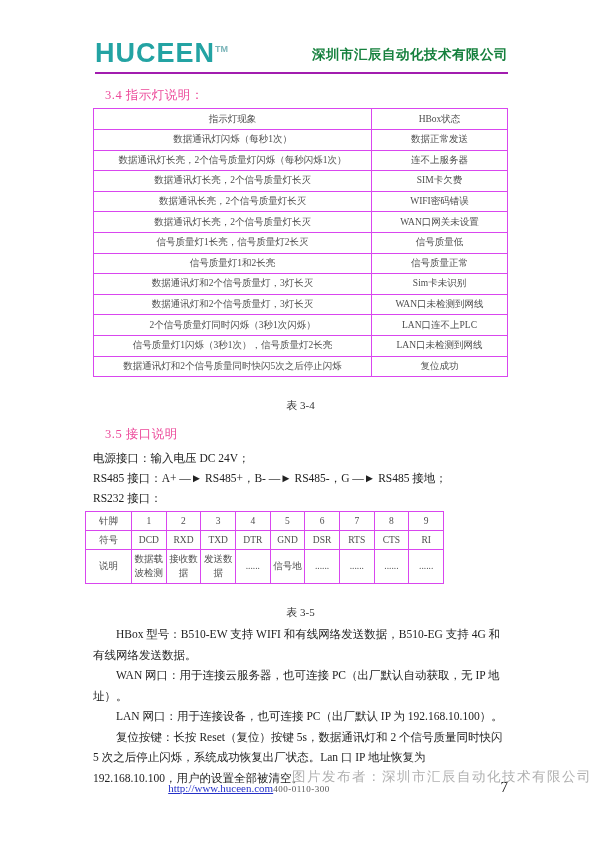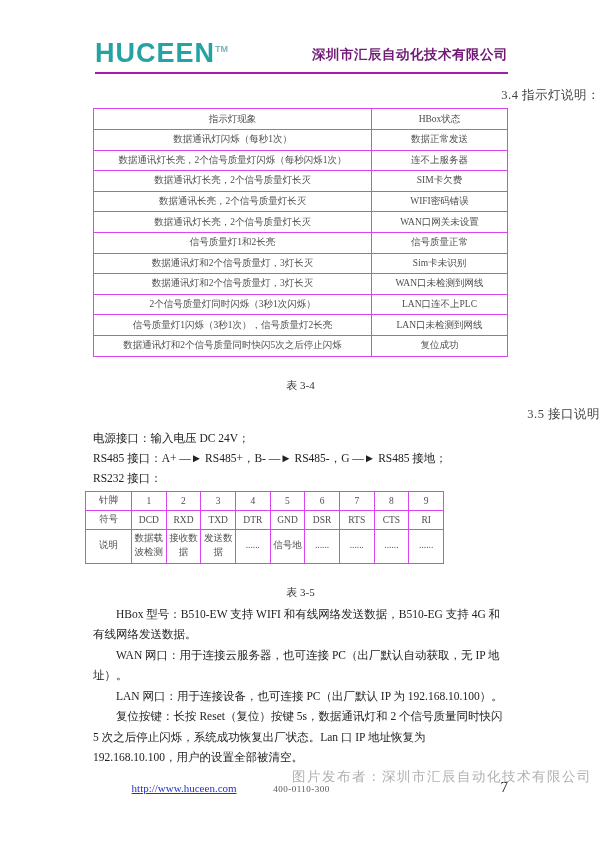--- a/index.html
+++ b/index.html
@@ -16,25 +16,25 @@
     display:flex;justify-content:space-between;align-items:flex-end;
     border-bottom:2px solid #a21caf;padding-bottom:6px;
   }
   .logo{
     font-family:"Liberation Sans","DejaVu Sans",sans-serif;
     font-weight:bold;font-size:27px;line-height:26px;color:#23a3a3;letter-spacing:1px;
   }
   .logo sup{font-size:9px;color:#79b4b8;letter-spacing:0;vertical-align:10px;}
   .company{
     font-family:"Liberation Sans","DejaVu Sans",sans-serif;
-    font-weight:bold;font-size:13.5px;color:#701a75;letter-spacing:.5px;padding-bottom:2px;
-  }
-
-  
-  .sec-heading{margin:13px 0 0 105px;font-size:12.5px;color:#404040;letter-spacing:.5px;text-align:right;}
+    font-weight:bold;font-size:13.5px;color:#15803d;letter-spacing:.5px;padding-bottom:2px;
+  }
+
+  
+  .sec-heading{margin:13px 0 0 105px;font-size:12.5px;color:#ec4899;letter-spacing:.5px;}
   .content{margin-left:93px;width:415px;}
 
   
   table{border-collapse:collapse;table-layout:fixed;font-size:9.5px;color:#4d4d4d;}
   td,th{border:1px solid #d946ef;text-align:center;vertical-align:middle;
         padding:0 2px;font-weight:normal;overflow:hidden;white-space:nowrap;}
   .t34{margin-top:4px;width:415px;}
   .t34 th{height:20px;}
   .t34 td{height:19.6px;}
   .t35{margin:3px 0 0 -8px;width:359px;}
@@ -45,21 +45,21 @@
   
   .iface-lines{margin-top:5px;font-size:11.5px;line-height:20px;color:#222;}
   .paras{margin-top:4px;font-size:11.5px;line-height:20.5px;color:#222;}
   .paras p{margin:0;text-indent:2em;}
 
   
   .footer{
     position:absolute;left:95px;right:92px;top:778px;
     display:flex;align-items:baseline;
   }
-  .footer .f-left{flex:1;text-align:center;}
+  .footer .f-left{flex:1;text-align:right;}
   .footer .f-mid{text-align:center;font-size:9px;color:#555;letter-spacing:.5px;}
   .footer .f-right{flex:1;text-align:right;font-size:15px;color:#222;}
   .site-link{font-size:11px;color:#2430c8;text-decoration:underline;}
 
   .publisher{
     position:absolute;right:8px;top:768px;
     font-family:"Liberation Sans","DejaVu Sans",sans-serif;
     font-size:13.5px;color:#b0b0b0;letter-spacing:1.5px;
   }
 </style>
@@ -102,20 +102,24 @@
           </tr>
           <tr>
             <td>数据通讯长亮，2个信号质量灯长灭</td>
             <td>WIFI密码错误</td>
           </tr>
           <tr>
             <td>数据通讯灯长亮，2个信号质量灯长灭</td>
             <td>WAN口网关未设置</td>
           </tr>
           <tr>
+            <td>信号质量灯1长亮，信号质量灯2长灭</td>
+            <td>信号质量低</td>
+          </tr>
+          <tr>
             <td>信号质量灯1和2长亮</td>
             <td>信号质量正常</td>
           </tr>
           <tr>
             <td>数据通讯灯和2个信号质量灯，3灯长灭</td>
             <td>Sim卡未识别</td>
           </tr>
           <tr>
             <td>数据通讯灯和2个信号质量灯，3灯长灭</td>
             <td>WAN口未检测到网线</td>

